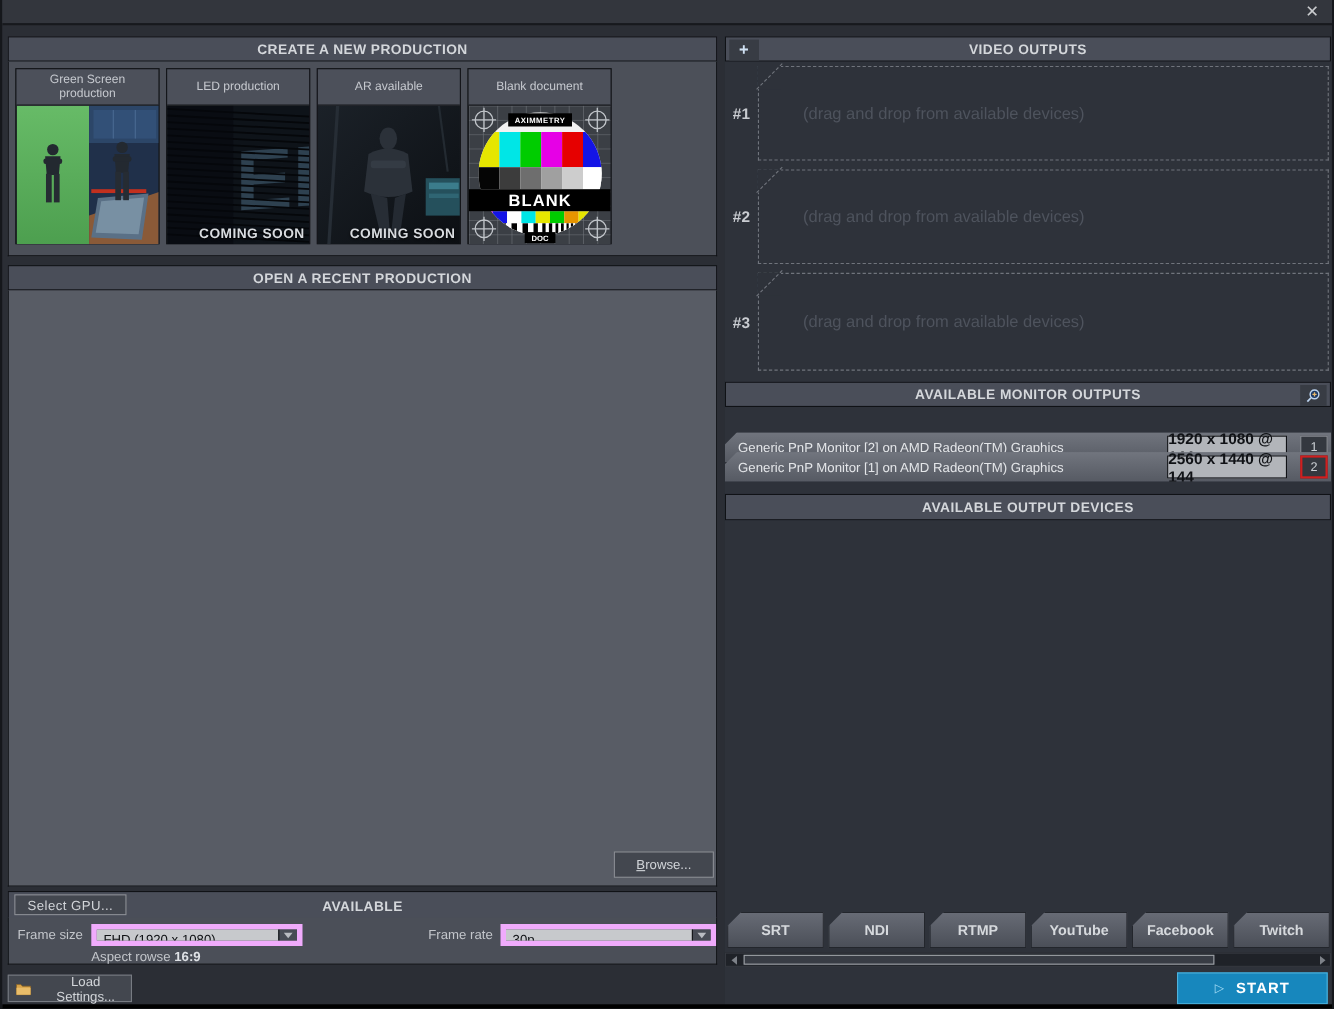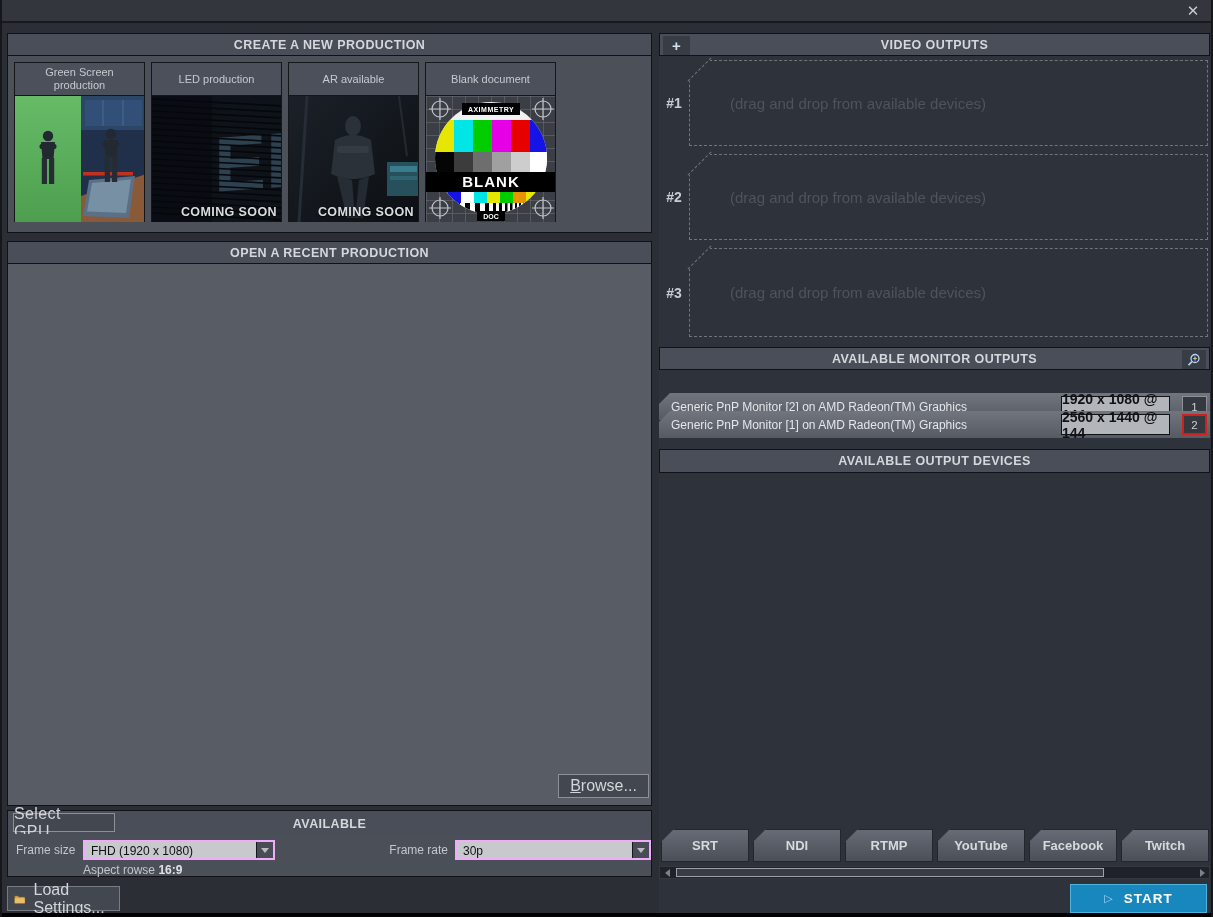--- a/index.html
+++ b/index.html
@@ -10,23 +10,23 @@
   #close-btn{position:absolute;right:9px;top:2px;width:18px;height:18px;color:#c9cbce;font-size:15px;line-height:18px;text-align:center;cursor:pointer;}
   
   .hdr{position:absolute;background:#4a4e59;border:1px solid #101216;color:#d4d7db;font-weight:bold;font-size:12.5px;letter-spacing:.4px;display:flex;align-items:center;justify-content:center;}
   .panelbody{position:absolute;border:1px solid #101216;border-top:none;padding-left:12px;}
   
   .card{position:absolute;width:131px;height:160px;border:1px solid #14161a;background:#1a1d22;cursor:pointer;}
   .card-title{height:33px;background:#4c505a;border-bottom:1px solid #14161a;color:#c6c9cf;font-size:11px;text-align:center;display:flex;align-items:center;justify-content:center;line-height:1.15;padding:0 6px;}
   .card-img{position:relative;width:100%;height:126px;overflow:hidden;}
   .coming-soon{position:absolute;left:0;right:2px;bottom:3px;text-align:right;color:#d9dce0;font-weight:bold;font-size:12.5px;letter-spacing:.4px;text-shadow:0 1px 2px #000;padding-right:2px;}
   
-  .btn{background:#43474f;border:1px solid #8d9096;color:#d2d5d9;font-size:16px;display:flex;align-items:center;justify-content:center;cursor:pointer;}
-  
-  .dd{position:absolute;height:20px;display:flex;border:2px solid #f0abfc;}
+  .btn{background:#43474f;border:1px solid #8d9096;color:#d2d5d9;font-size:12px;display:flex;align-items:center;justify-content:center;cursor:pointer;text-align:center;}
+  
+  .dd{position:absolute;height:20px;display:flex;border:5px solid #f0abfc;}
   .dd-field{flex:1;background:#c7c9cc;color:#0e1013;font-size:12px;line-height:18px;padding-left:6px;overflow:hidden;white-space:nowrap;}
   .dd-arrow{width:17px;background:#484c55;border-left:1px solid #15171b;display:flex;align-items:center;justify-content:center;cursor:pointer;}
   .dd-arrow i{width:0;height:0;border-left:4px solid transparent;border-right:4px solid transparent;border-top:5px solid #b9bcc1;}
   .flabel{position:absolute;color:#c3c6cb;font-size:12px;line-height:20px;}
   
   #rightcol{position:absolute;left:657px;top:33px;width:551px;height:880px;background:#2e323a;}
   .dropzone{position:absolute;left:30px;right:2px;border:1px dashed #70747c;background:#2e323a;}
   .dz-corner{position:absolute;top:-1px;left:-1px;width:21px;height:21px;background:#2e323a;}
   .dz-corner:after{content:'';position:absolute;top:9px;left:-6px;width:33px;border-top:1px dashed #70747c;transform:rotate(-45deg);}
   .dz-label{position:absolute;left:2px;width:26px;color:#c9ccd1;font-weight:bold;font-size:14px;display:flex;align-items:center;justify-content:center;}

